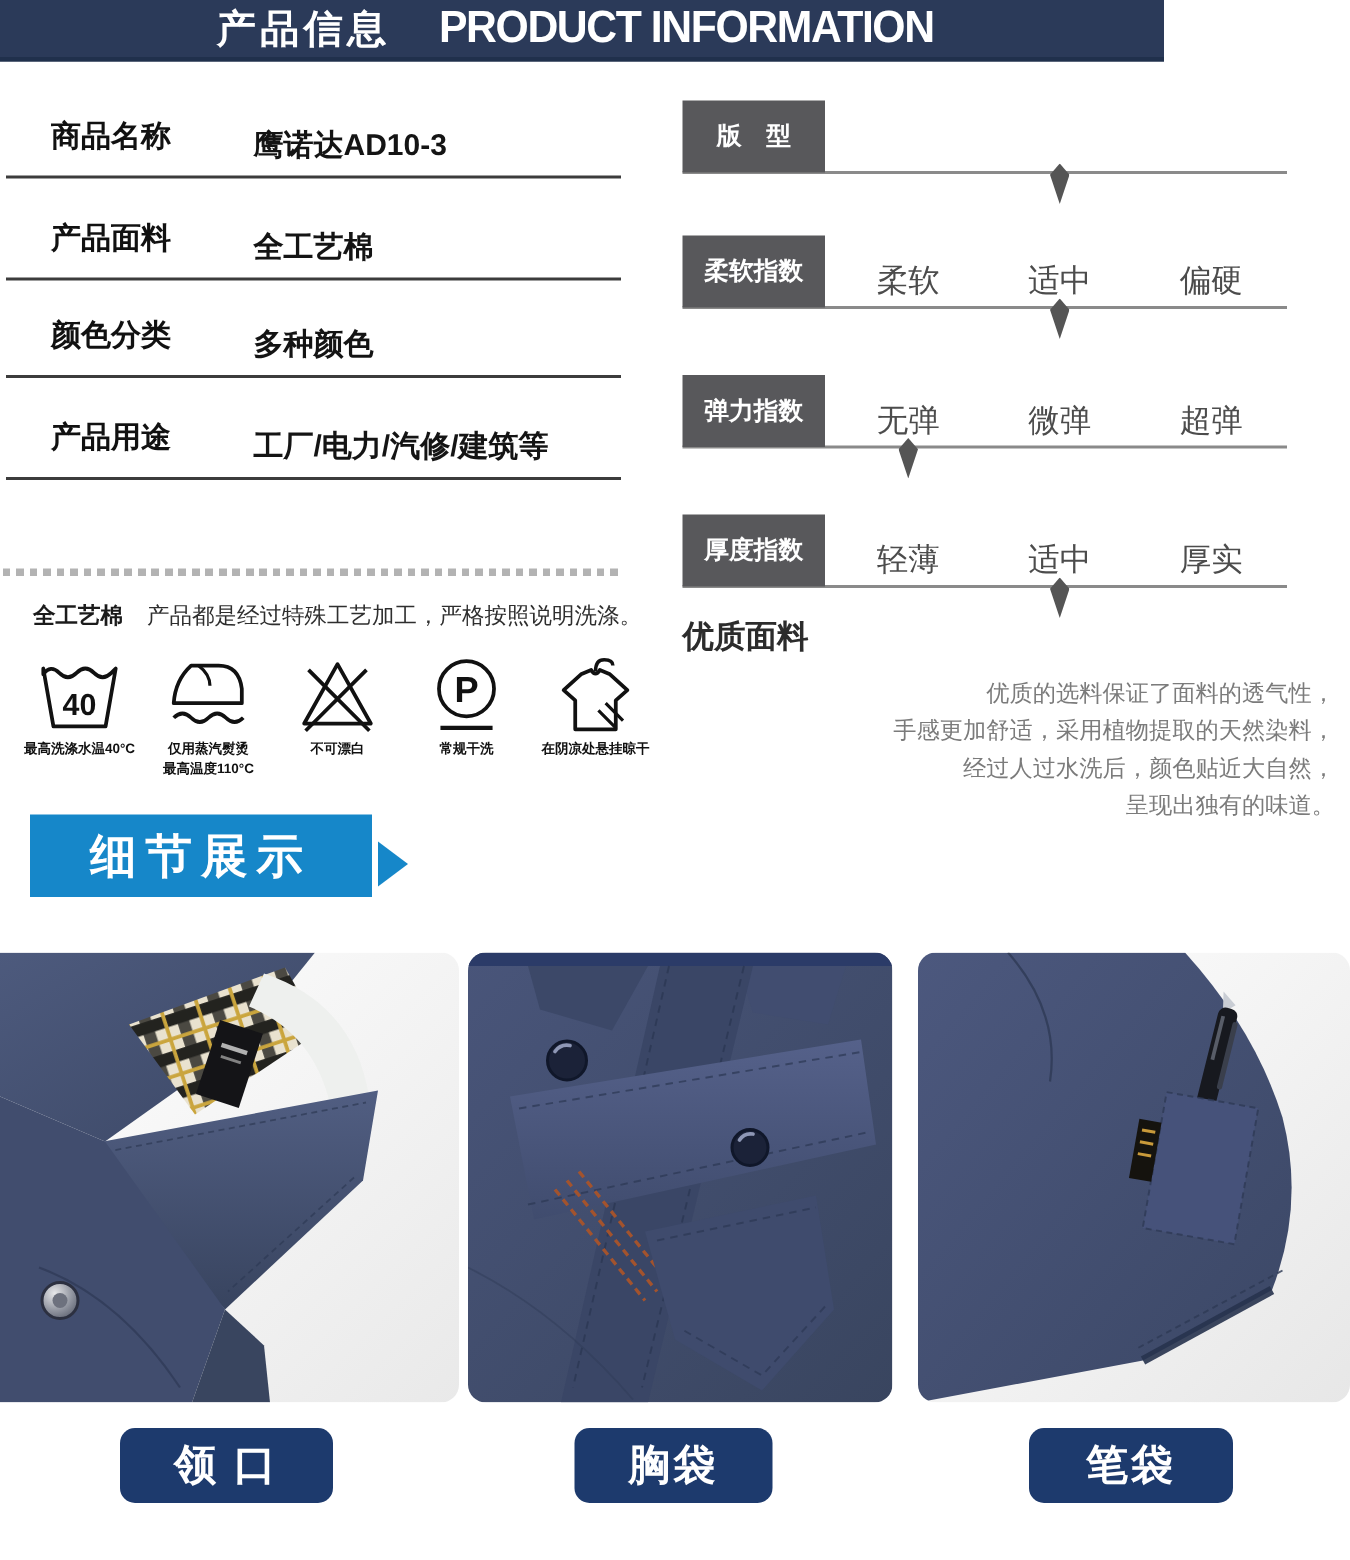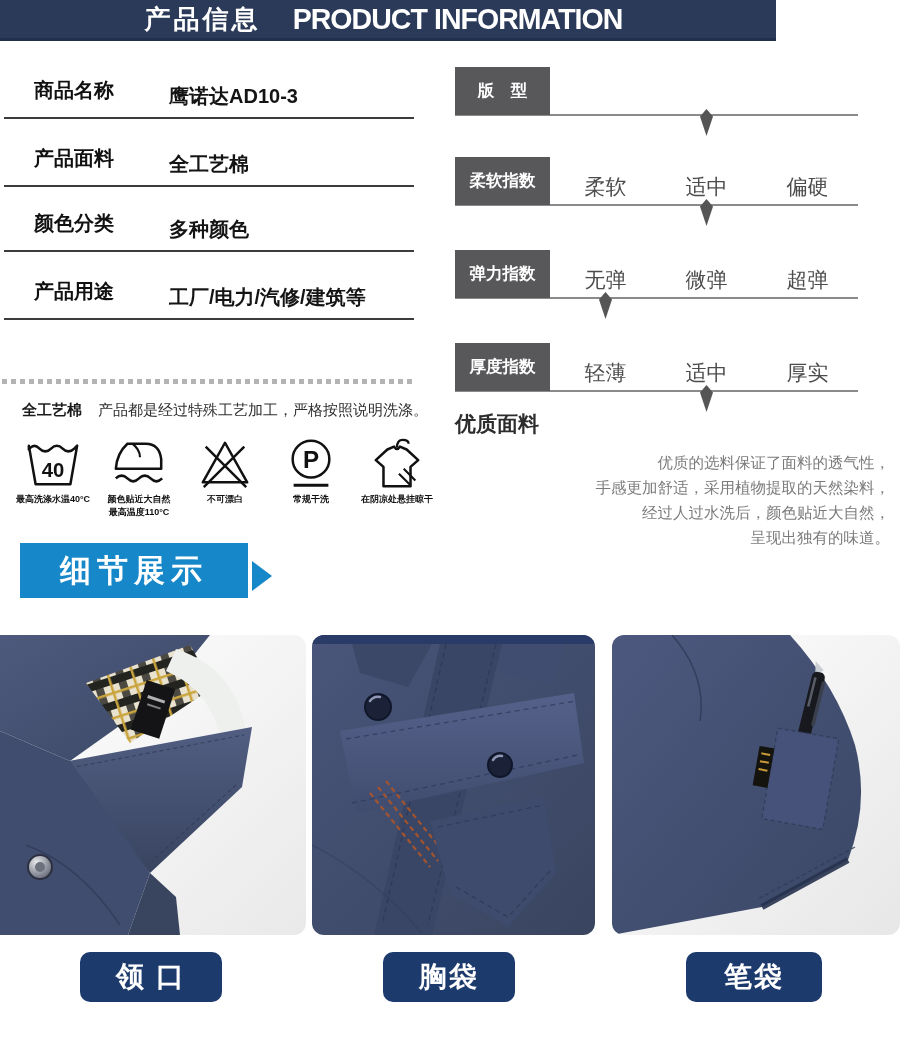--- a/index.html
+++ b/index.html
@@ -133,21 +133,21 @@
       </svg>
       <div class="cap">最高洗涤水温40°C</div>
       <div class="cap"></div>
     </div>
     <div class="wash-item">
       <svg viewBox="0 0 58 58">
         <path d="M17,8 L36,8 Q50,8 52,24 L52,34 L5,34 Q6,18 17,8 Z" fill="none" stroke="#111" stroke-width="2.6" stroke-linejoin="round"></path>
         <path d="M22,8 Q30,14 30,22" fill="none" stroke="#111" stroke-width="2.2"></path>
         <path d="M5,44 Q11,38 17,44 Q23,50 29,44 Q35,38 41,44 Q47,50 53,44" fill="none" stroke="#111" stroke-width="2.6"></path>
       </svg>
-      <div class="cap">颜色贴近大自然</div>
+      <div class="cap">仅用蒸汽熨烫</div>
       <div class="cap">最高温度110°C</div>
     </div>
     <div class="wash-item">
       <svg viewBox="0 0 58 58">
         <path d="M29,7 L52,48 L6,48 Z" fill="none" stroke="#111" stroke-width="2.6" stroke-linejoin="round"></path>
         <path d="M9,11 L51,53 M49,11 L7,53" stroke="#111" stroke-width="2.6"></path>
       </svg>
       <div class="cap">不可漂白</div>
       <div class="cap"></div>
     </div>

